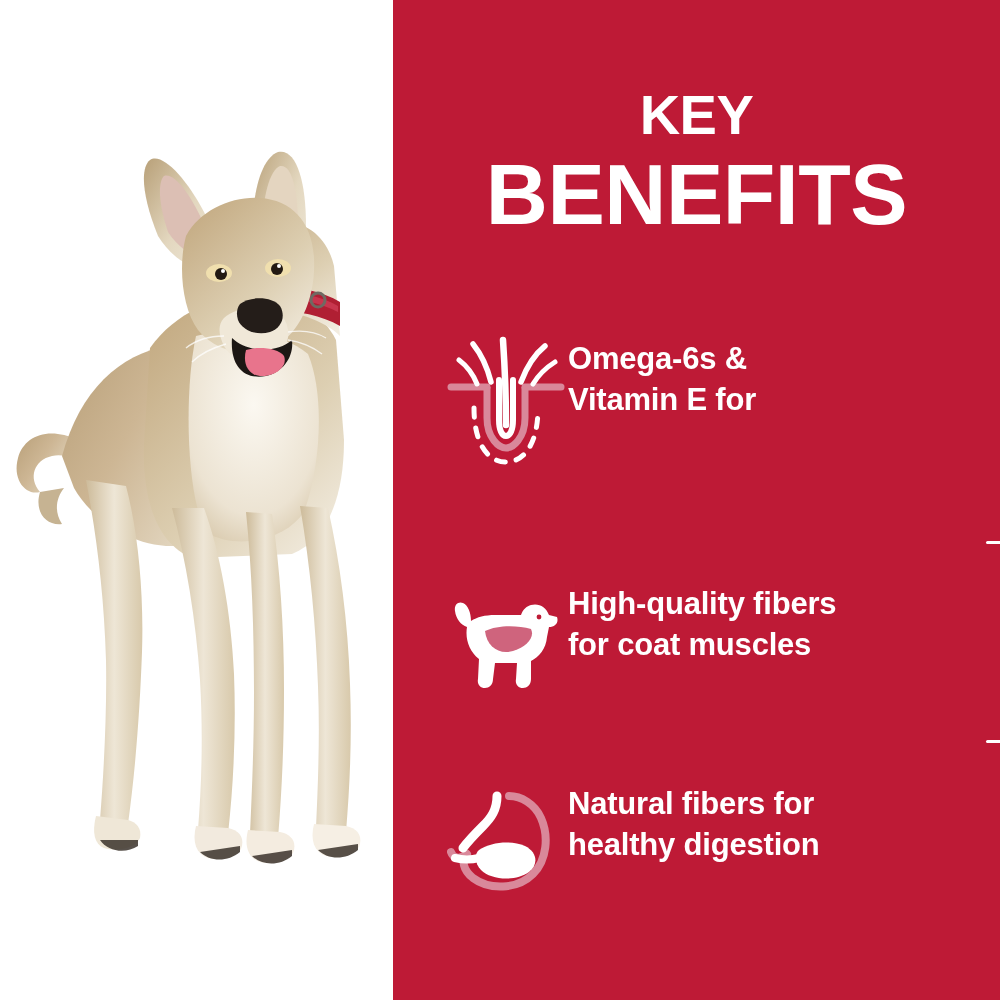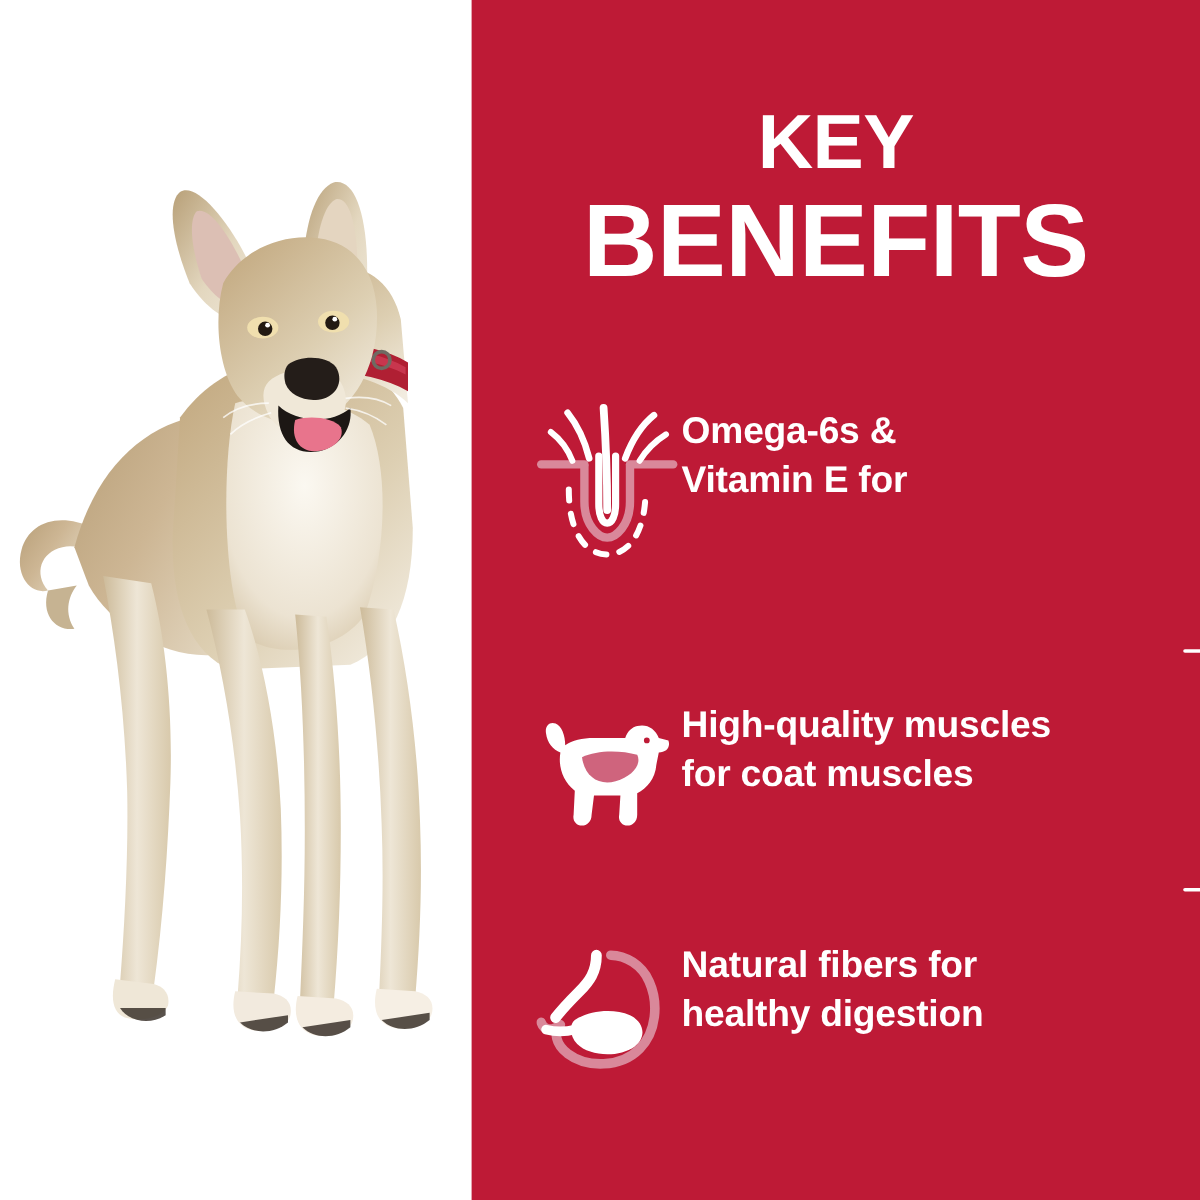--- a/index.html
+++ b/index.html
@@ -47,21 +47,21 @@
     text-align: center;
     color: #ffffff;
     line-height: 0.96;
     letter-spacing: -0.5px;
   }
   .title-line {
     display: block;
     font-weight: 700;
     font-size: 86px;
   }
-  .title-line.line1 { font-size: 64px; }
+  .title-line.line1 { font-size: 56px; }
   .title-line.line2 { font-size: 86px; margin-top: 11px; }
 
   
   .benefit-row {
     position: absolute;
     left: 50px;
     width: 557px;
     display: flex;
   }
   #benefit-0 { top: 338px; height: 150px; }
@@ -279,21 +279,21 @@
                    C14 32 9 26 8 18 C7 12 11 8 16 10 C21 12 24 20 24 28
                    C30 24 38 22 48 22 L74 22 C76 16 80 13 84 12 Z" fill="#ffffff"></path>
 
           <path d="M38 38 C50 32 70 32 84 36 C88 44 80 54 66 58
                    C52 62 40 54 38 38 Z" fill="#cf647d"></path>
 
           <circle cx="92" cy="24" r="2.4" fill="#be1a36"></circle>
         </svg>
       </div>
       <div class="benefit-text">
-        <span class="tline">High-quality muscles</span>
+        <span class="tline">High-quality fibers</span>
         <span class="tline">for coat muscles</span>
       </div>
     </div>
 
     <div class="divider" id="divider-1"></div>
 
     <div class="benefit-row" id="benefit-2">
       <div class="benefit-icon">
         <svg width="118" height="110" viewBox="0 0 118 110" xmlns="http://www.w3.org/2000/svg">
 

